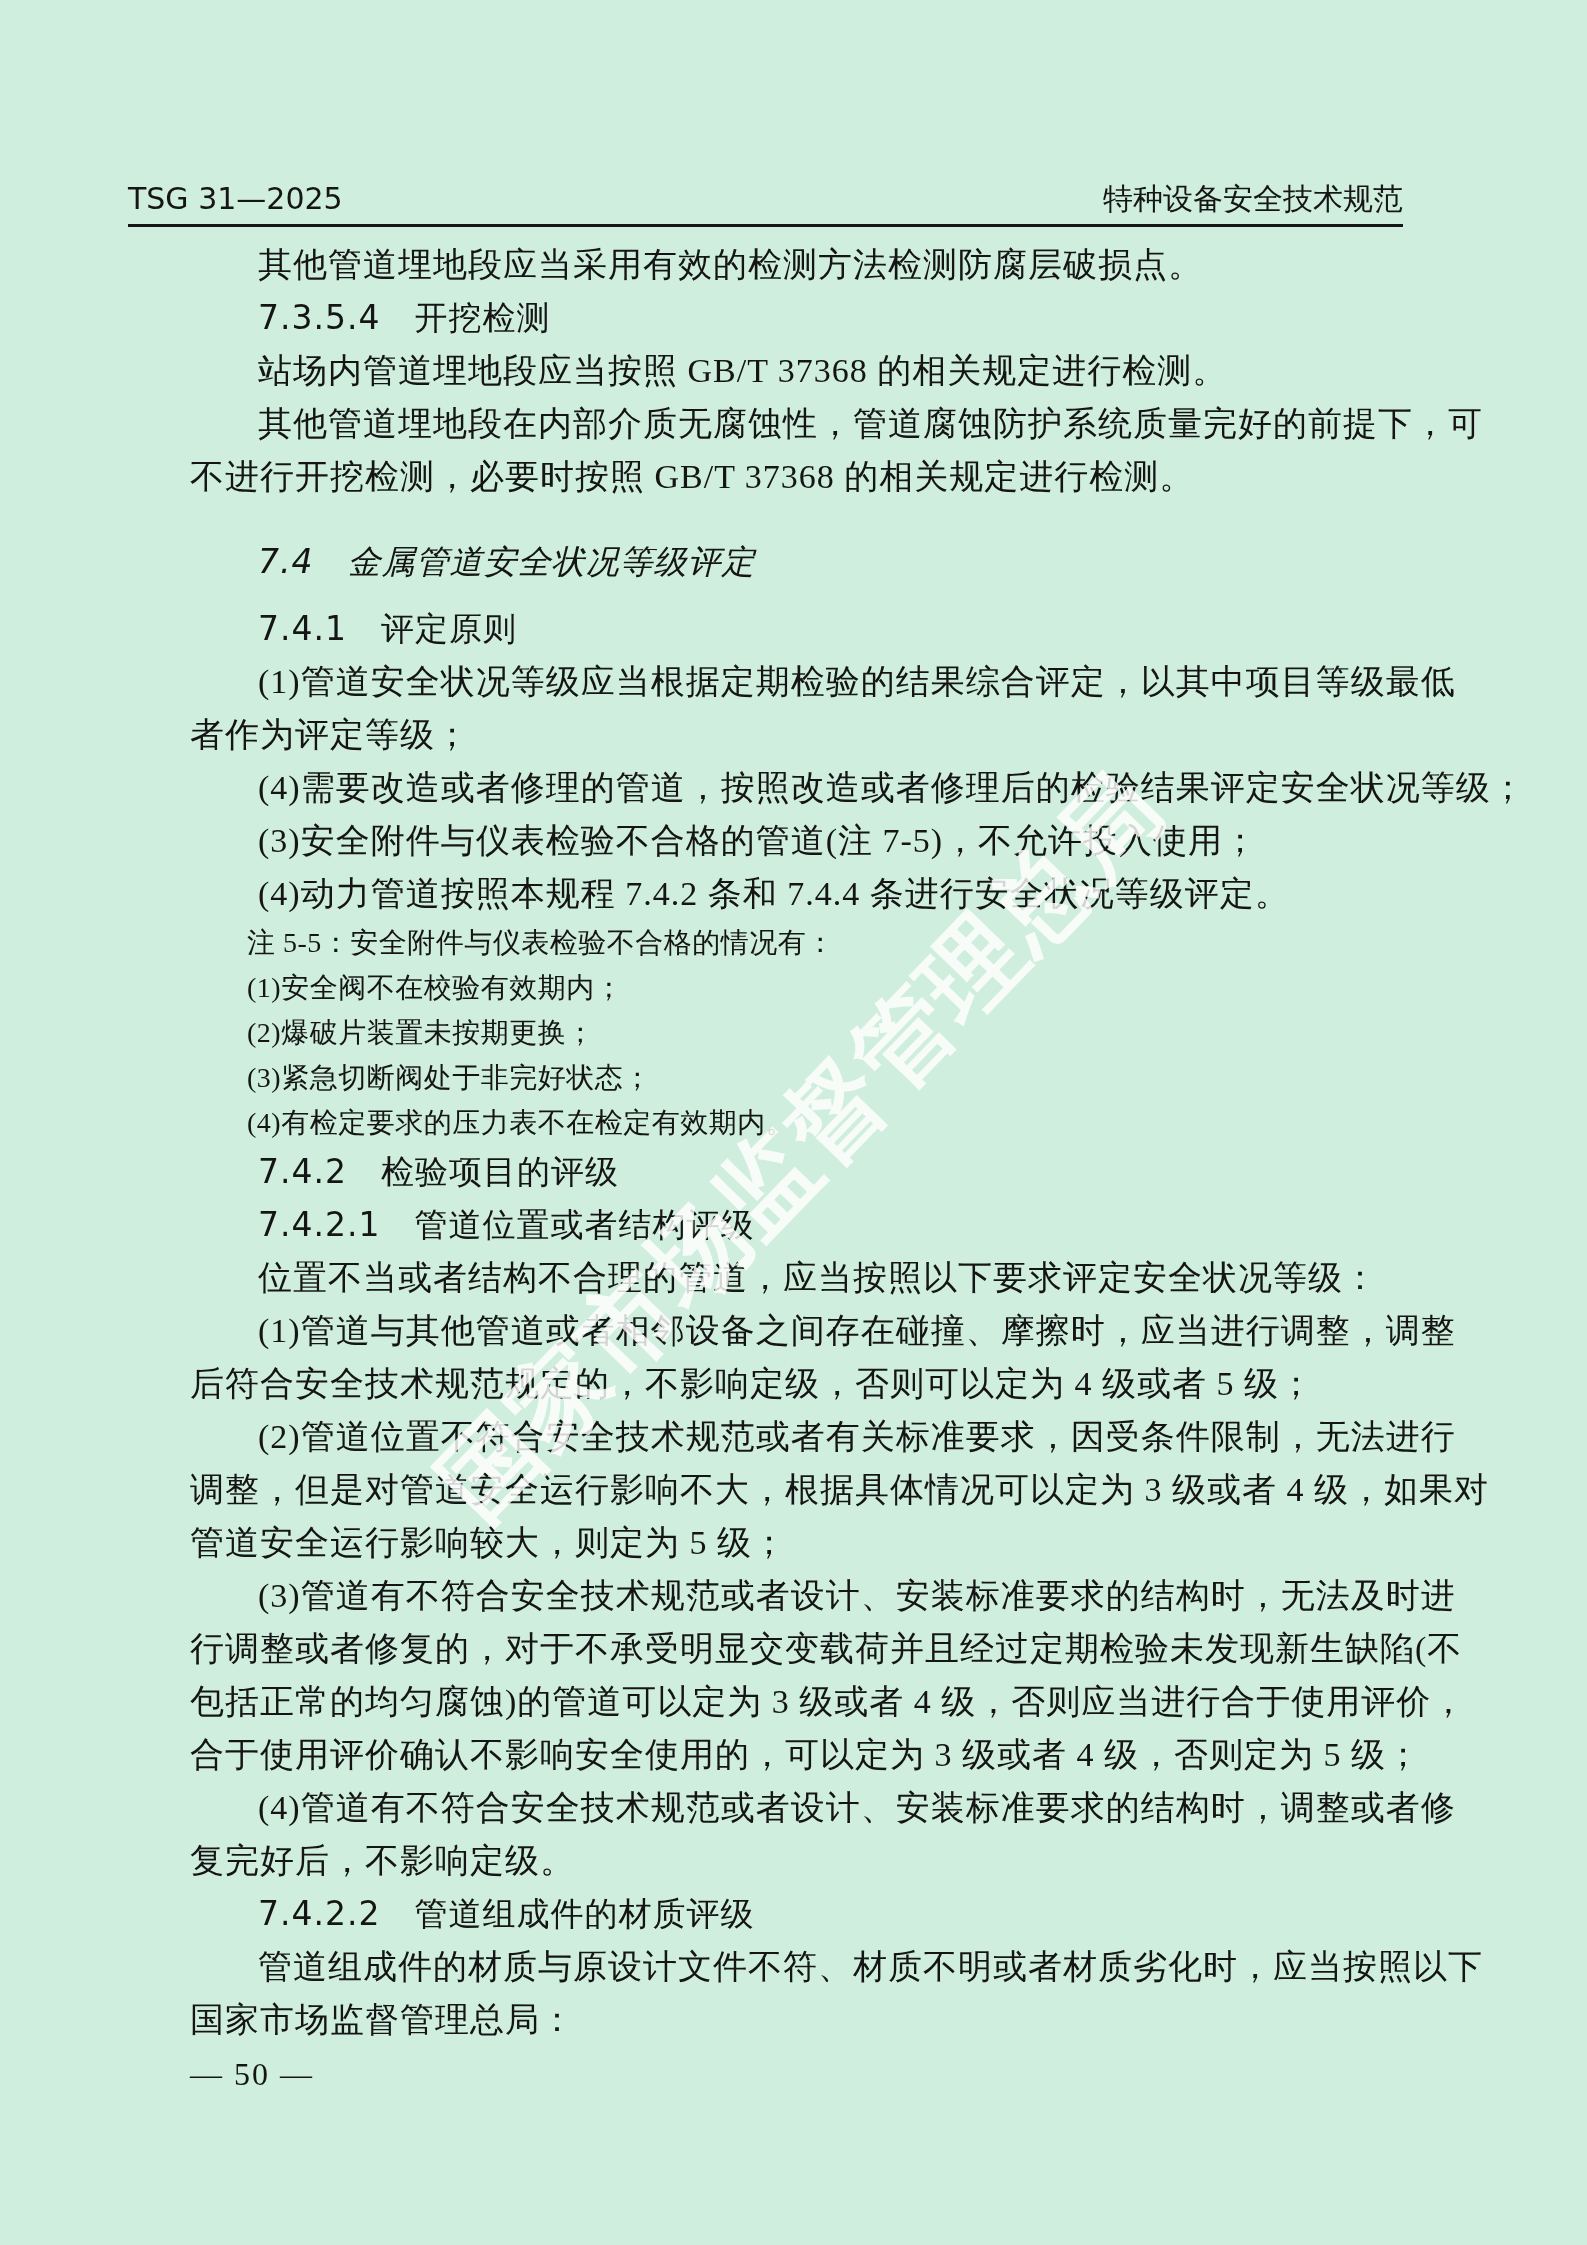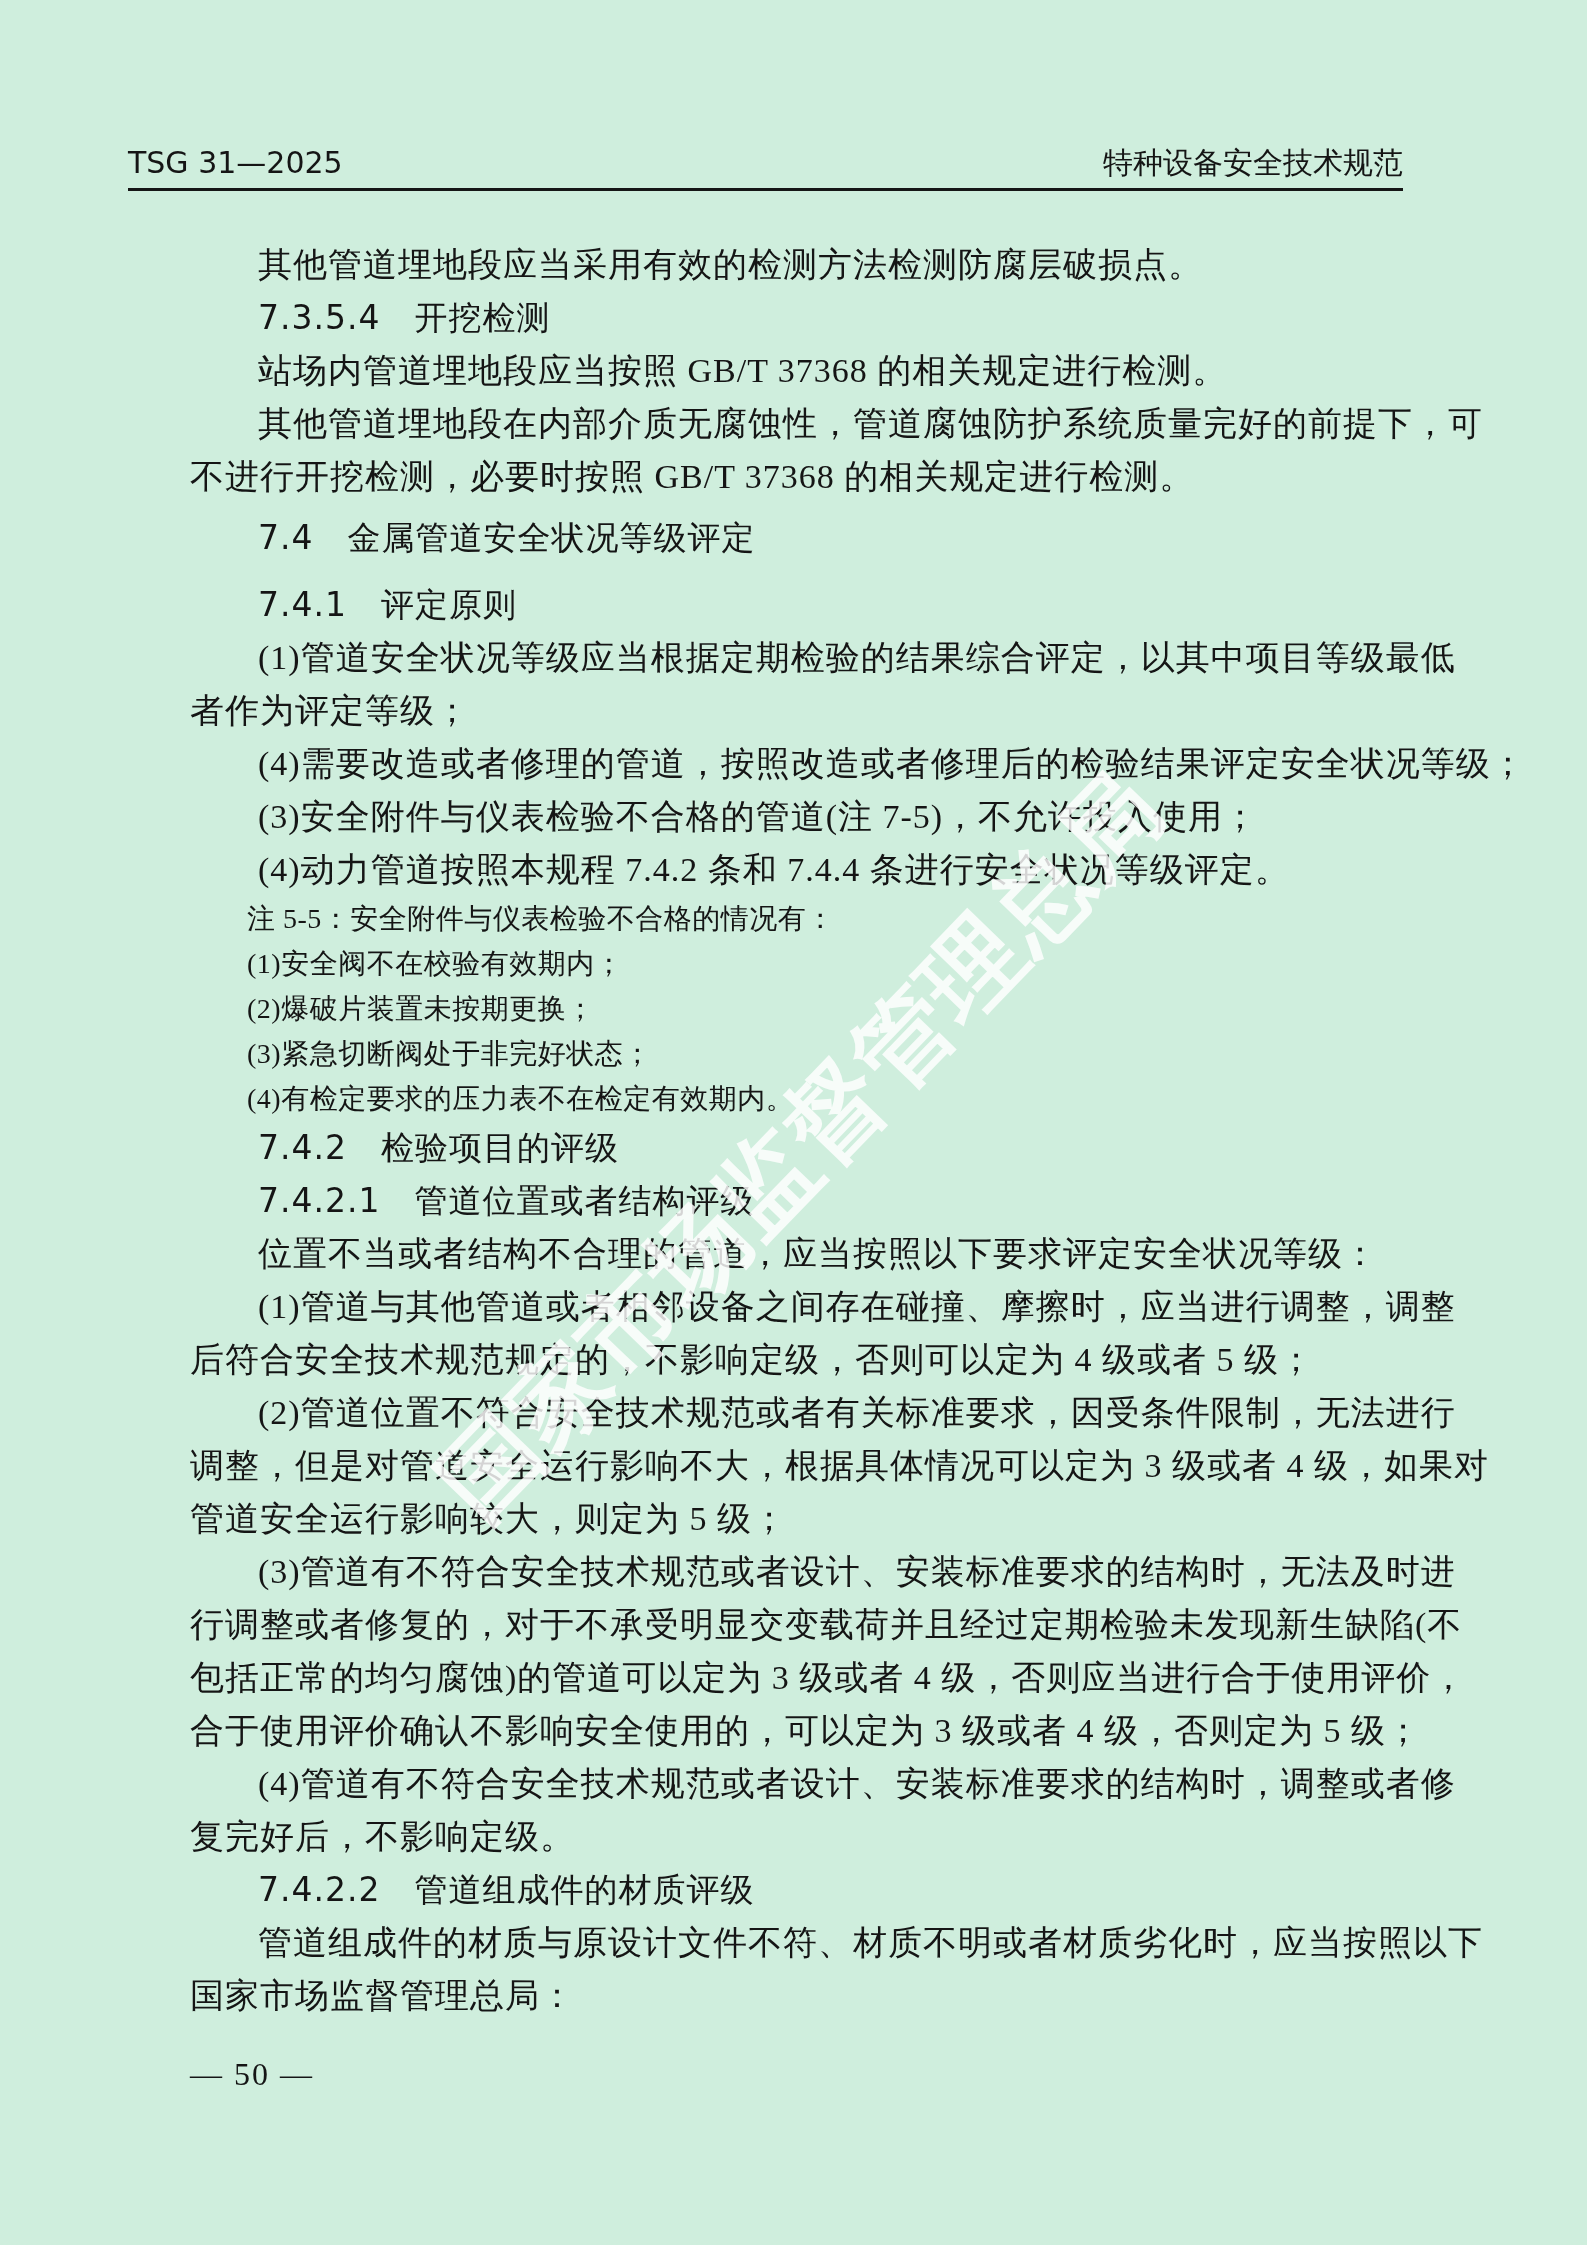--- a/index.html
+++ b/index.html
@@ -20,21 +20,21 @@
     width: 1275px;
     display: flex;
     justify-content: space-between;
     align-items: flex-end;
     font-family: "DejaVu Sans", "Liberation Sans", sans-serif;
     font-size: 30px;
     line-height: 34px;
     padding-bottom: 8px;
     border-bottom: 3px solid #161616;
   }
-  .hdr span { display: block; }
+  .hdr span { display: block; margin-top: 36px; }
 
   
   .doc {
     position: absolute;
     left: 190px; top: 238px;
     width: 1212px;
   }
   .doc .line {
     height: 53px; line-height: 53px;
     font-size: 34px;
@@ -46,21 +46,21 @@
     font-family: "DejaVu Sans", "Liberation Sans", sans-serif;
     font-size: 33px;
     letter-spacing: 1px;
   }
   .doc .line.note {
     height: 45px; line-height: 45px;
     font-size: 28px;
     padding-left: 57px;
     letter-spacing: 0.5px;
   }
-  .doc .line:nth-child(6) { margin-top: 8px; }
+  .doc .line:nth-child(6) { margin-top: 32px; font-style: italic; }
   .doc .line:nth-child(7) { margin-top: 14px; }
 
   
   .wm {
     position: absolute;
     left: 802px; top: 1147px;
     transform: translate(-50%, -50%) rotate(-46deg);
     font-family: "DejaVu Sans", "Liberation Sans", sans-serif;
     font-weight: 700;
     font-size: 97px;

